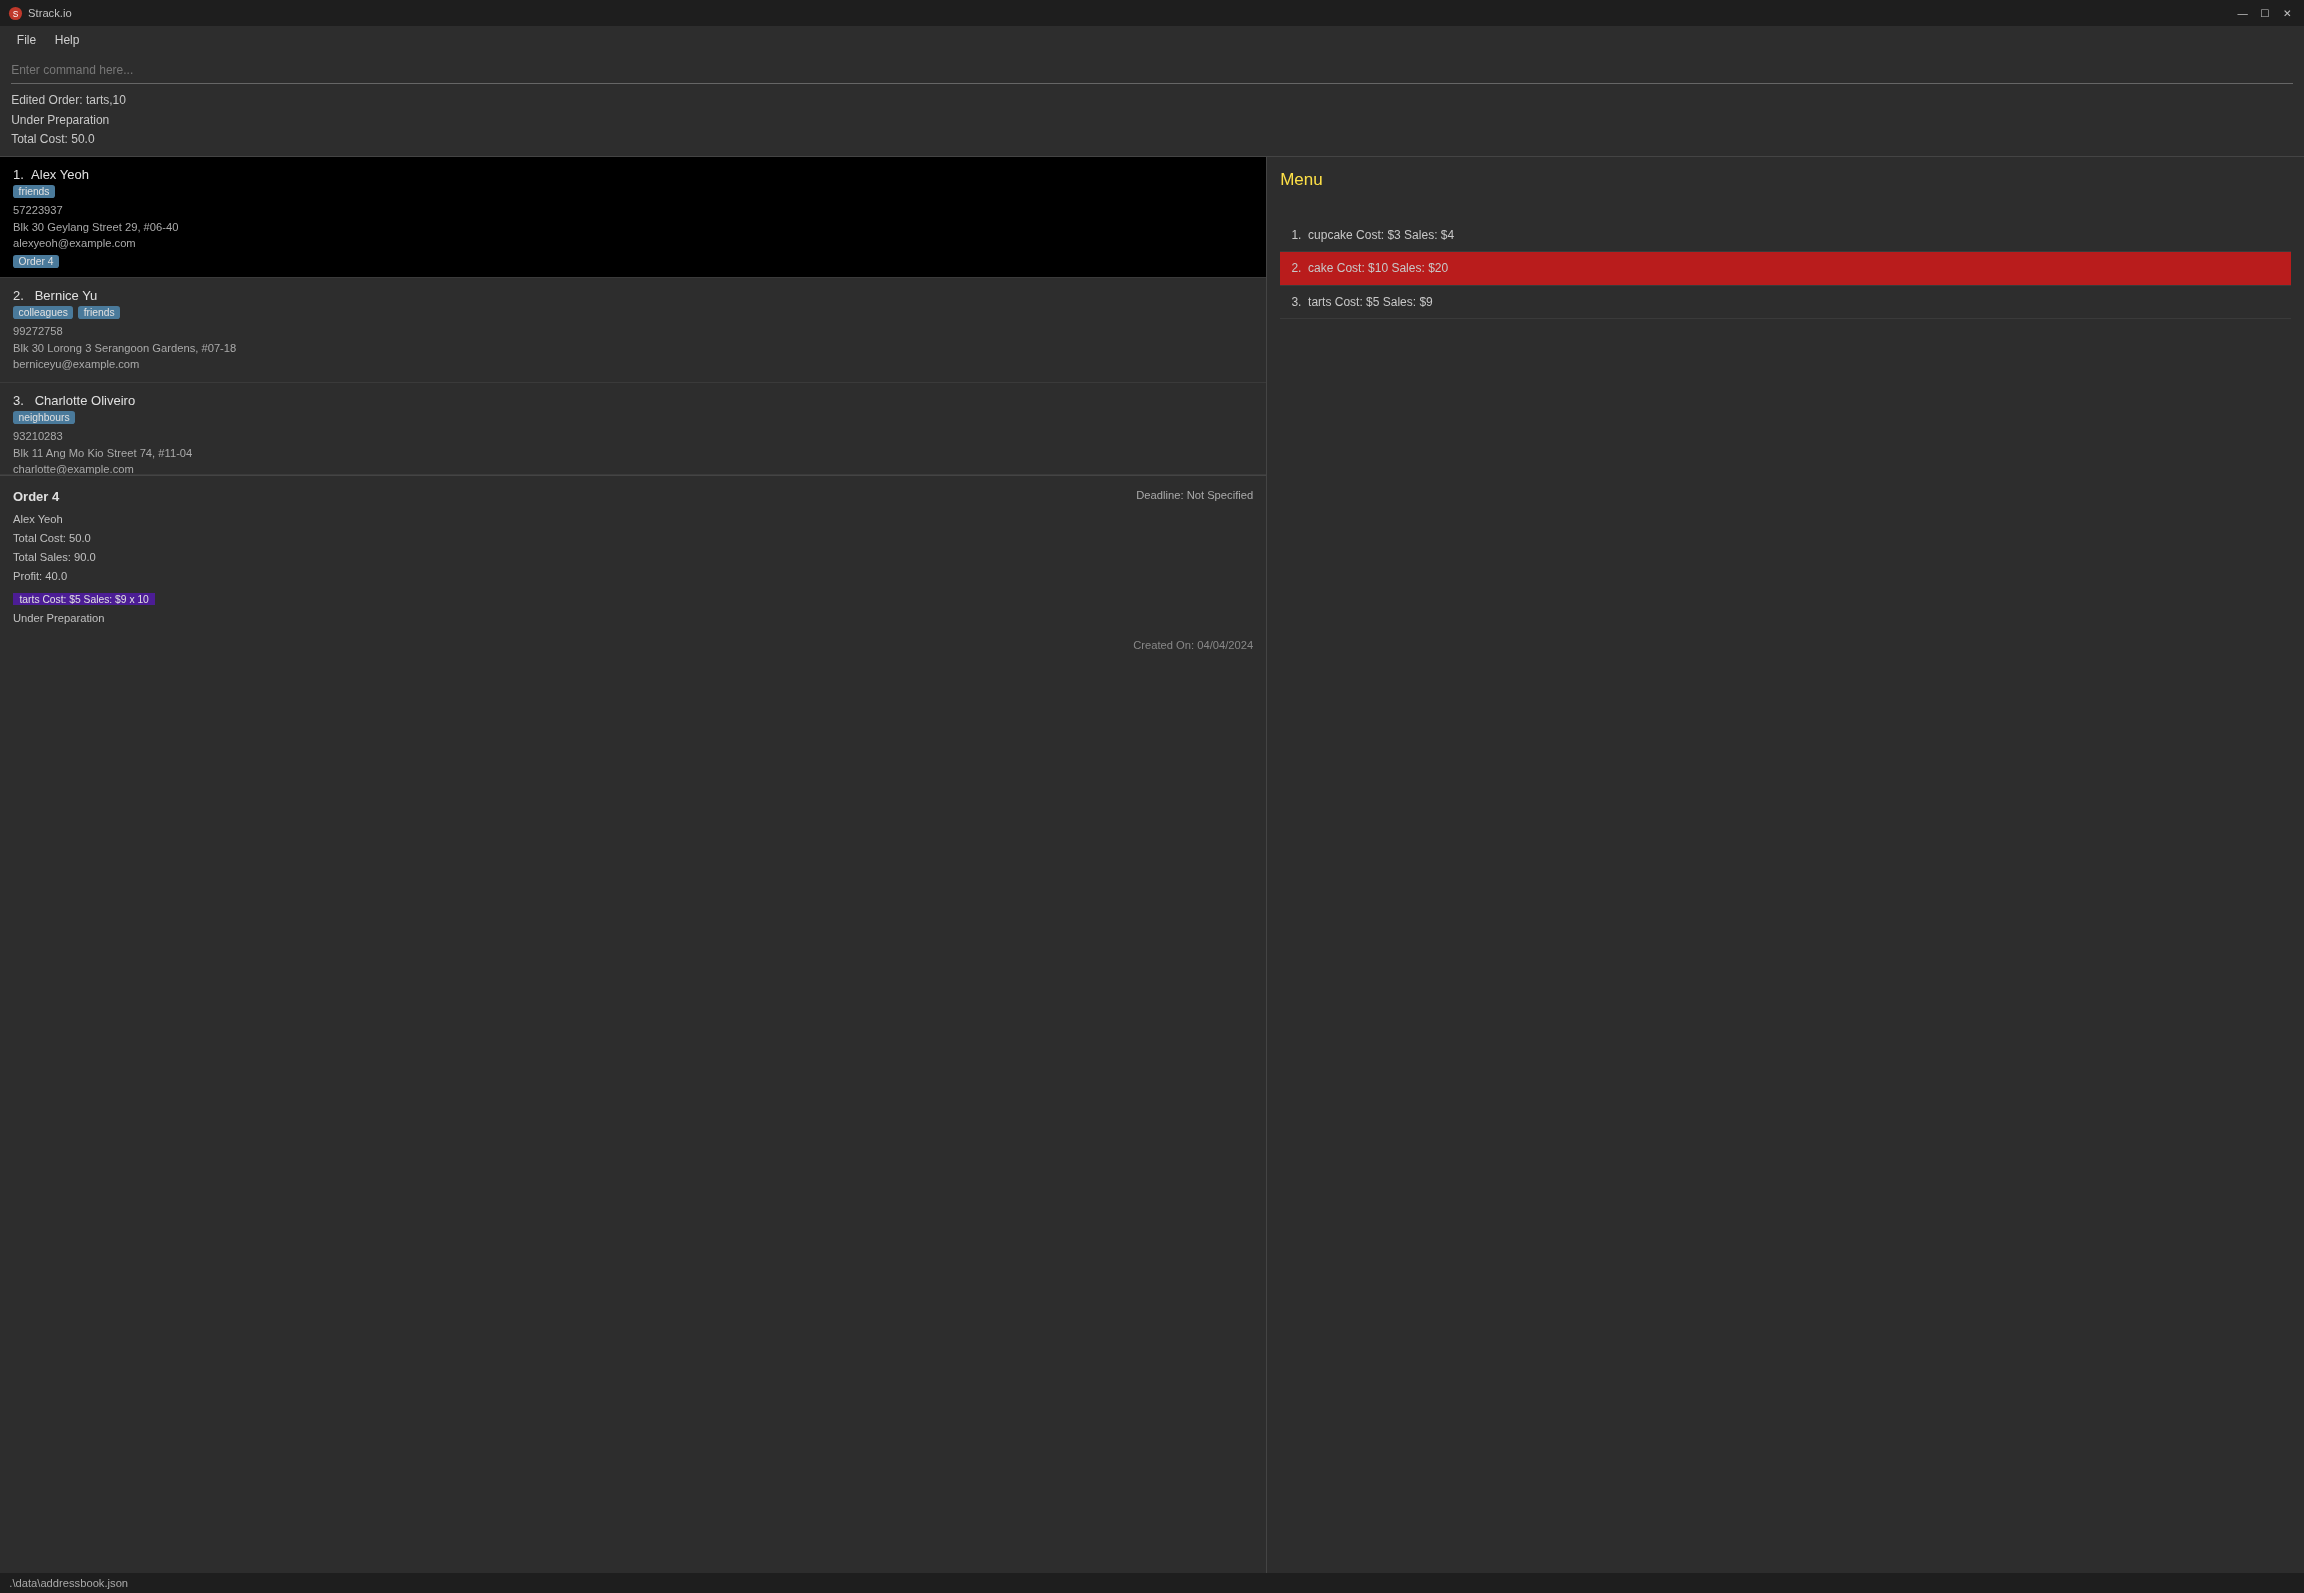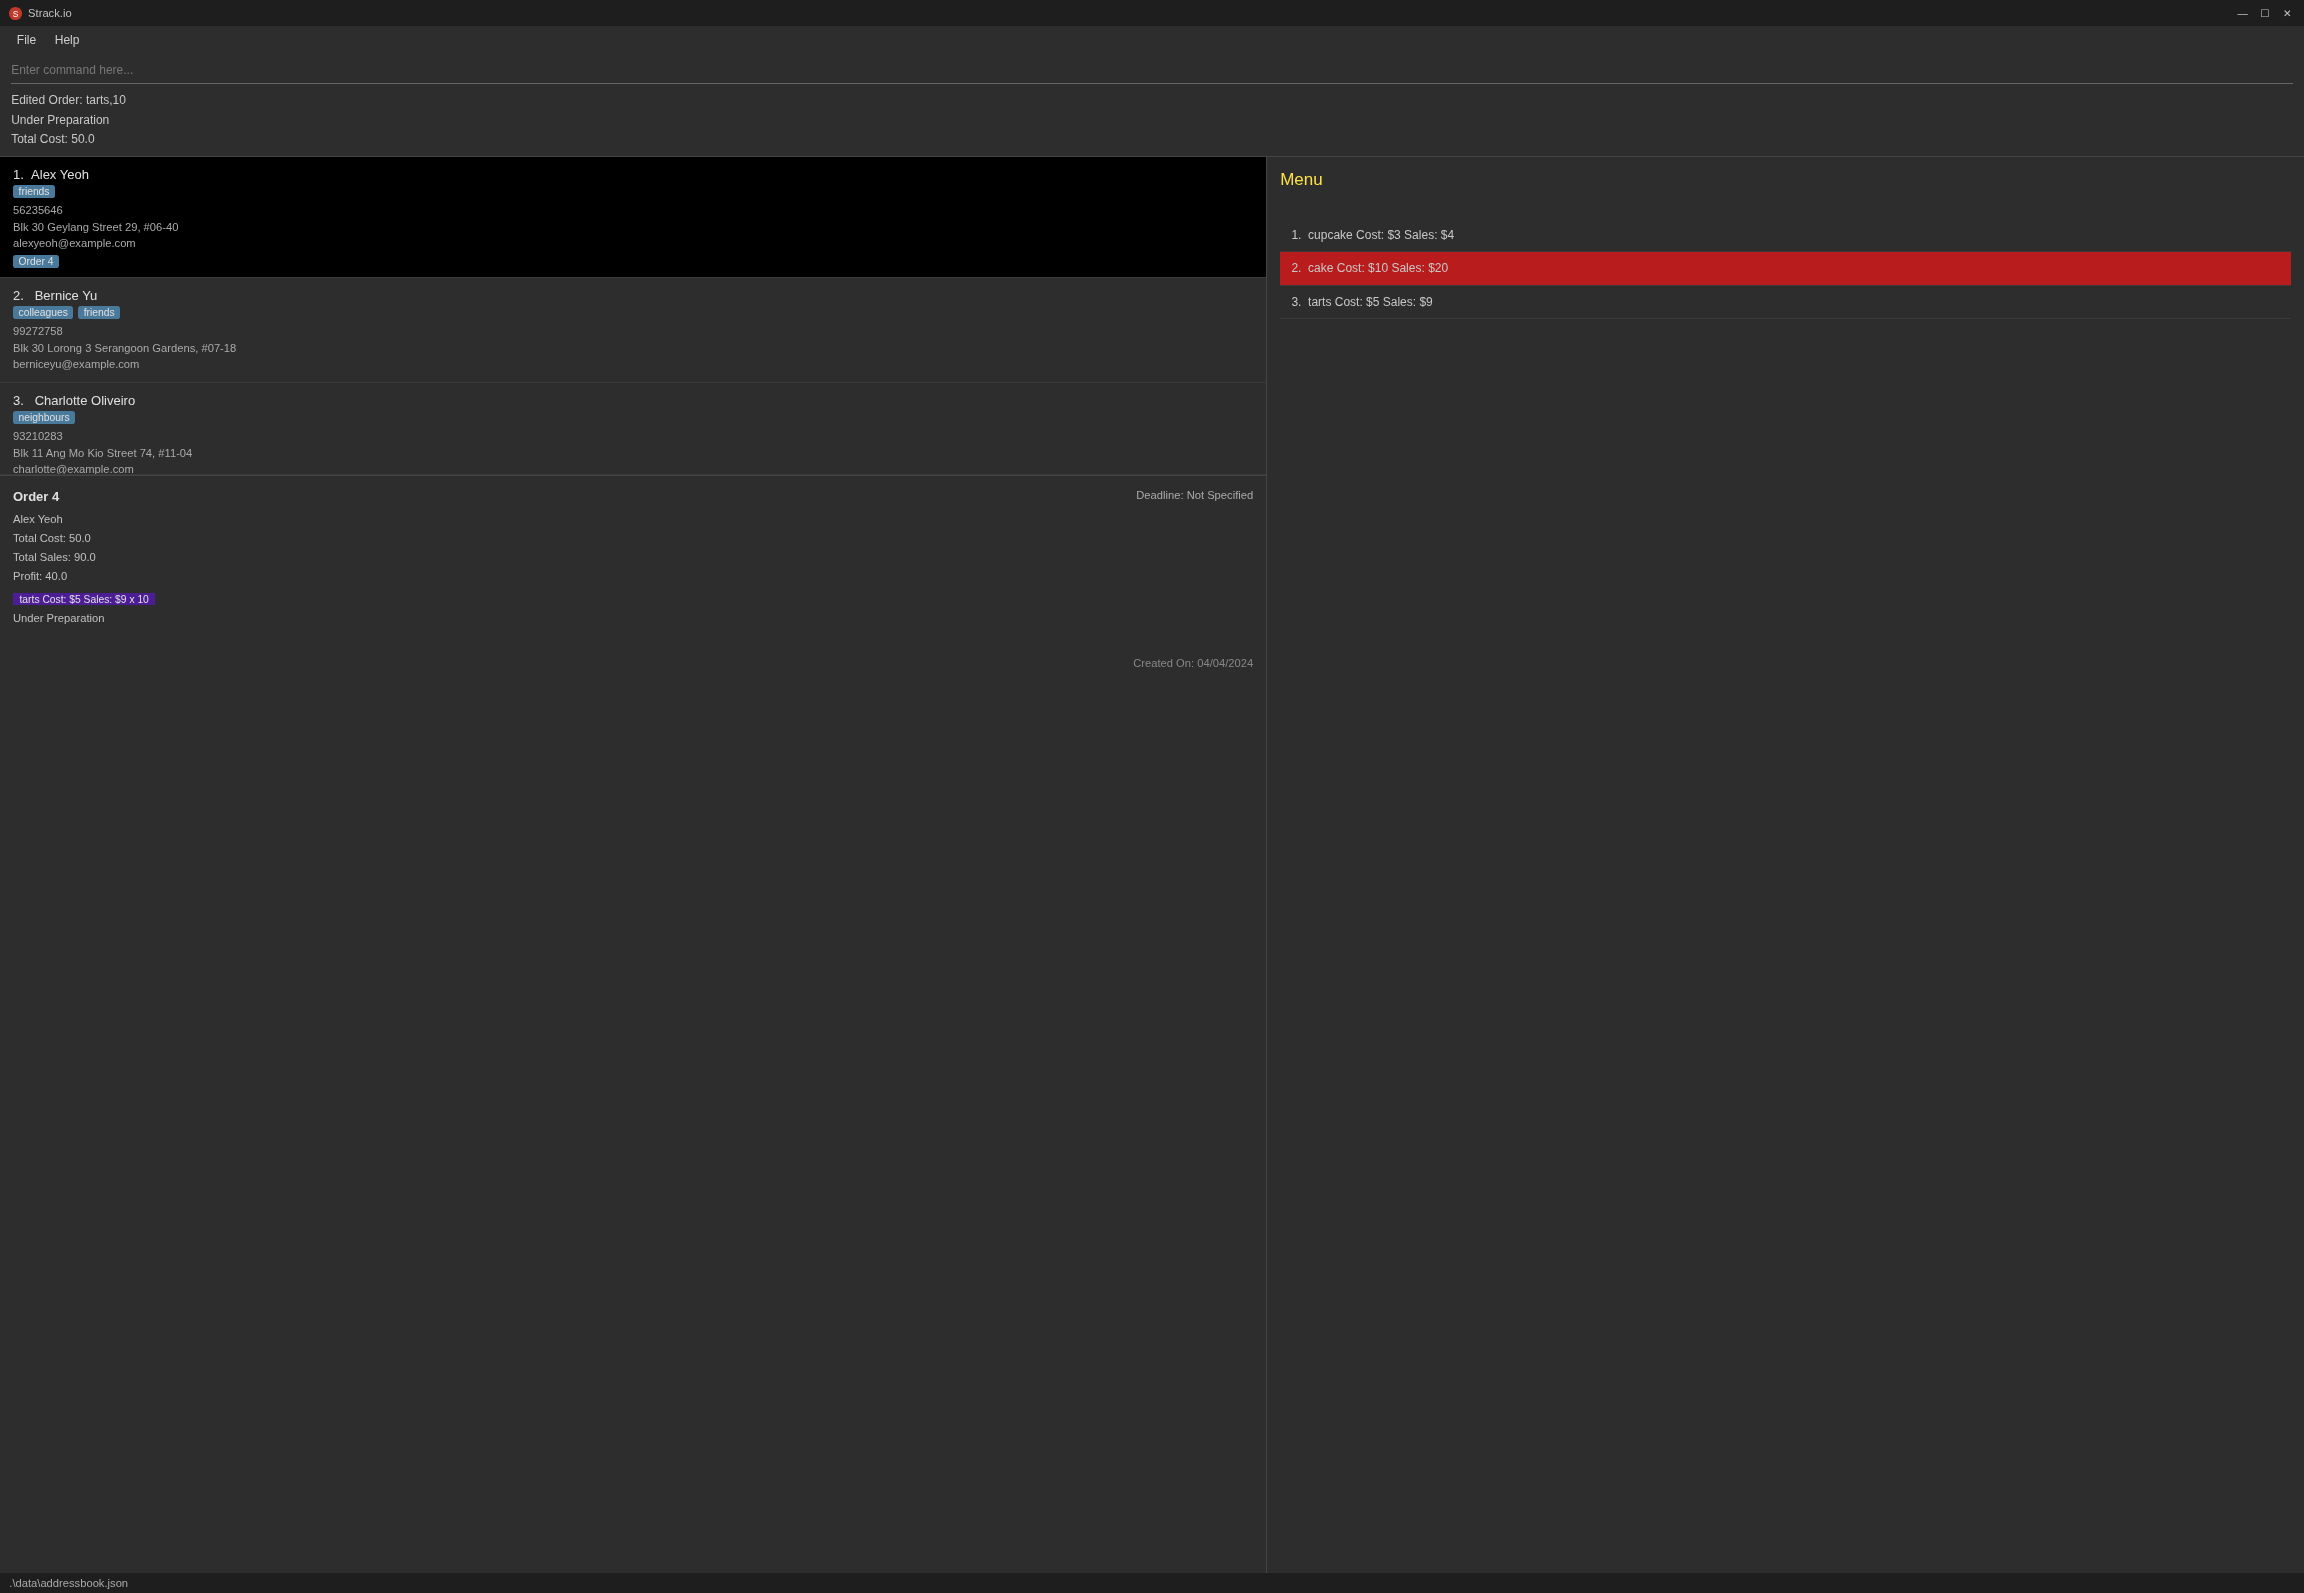--- a/index.html
+++ b/index.html
@@ -185,21 +185,21 @@
     }
     .order-status {
       color: #c0c0c0;
       font-size: 11.2px;
       margin-top: 3.7px;
     }
     .order-created {
       text-align: right;
       color: #888;
       font-size: 11.2px;
-      margin-top: 33px;
+      margin-top: 15px;
     }
 
     
     #menu-panel {
       flex: 1;
       background: #2d2d2d;
       padding: 13px;
       overflow-y: auto;
     }
     #menu-panel h2 {
@@ -300,21 +300,21 @@
     <div id="contacts-scroll">
 
       <div class="contact-item selected">
         <div class="contact-name">
           <span>1.</span>
           &nbsp;<span>Alex Yeoh</span>
         </div>
         <div class="contact-tags">
           <span class="tag">friends</span>
         </div>
-        <div class="contact-info">56235646</div>
+        <div class="contact-info">57223937</div>
         <div class="contact-info">Blk 30 Geylang Street 29, #06-40</div>
         <div class="contact-info">alexyeoh@example.com</div>
         <div><span class="contact-order-tag">Order 4</span></div>
       </div>
 
       <div class="contact-item">
         <div class="contact-name">
           <span>2.</span>
           &nbsp;&nbsp;<span>Bernice Yu</span>
         </div>

